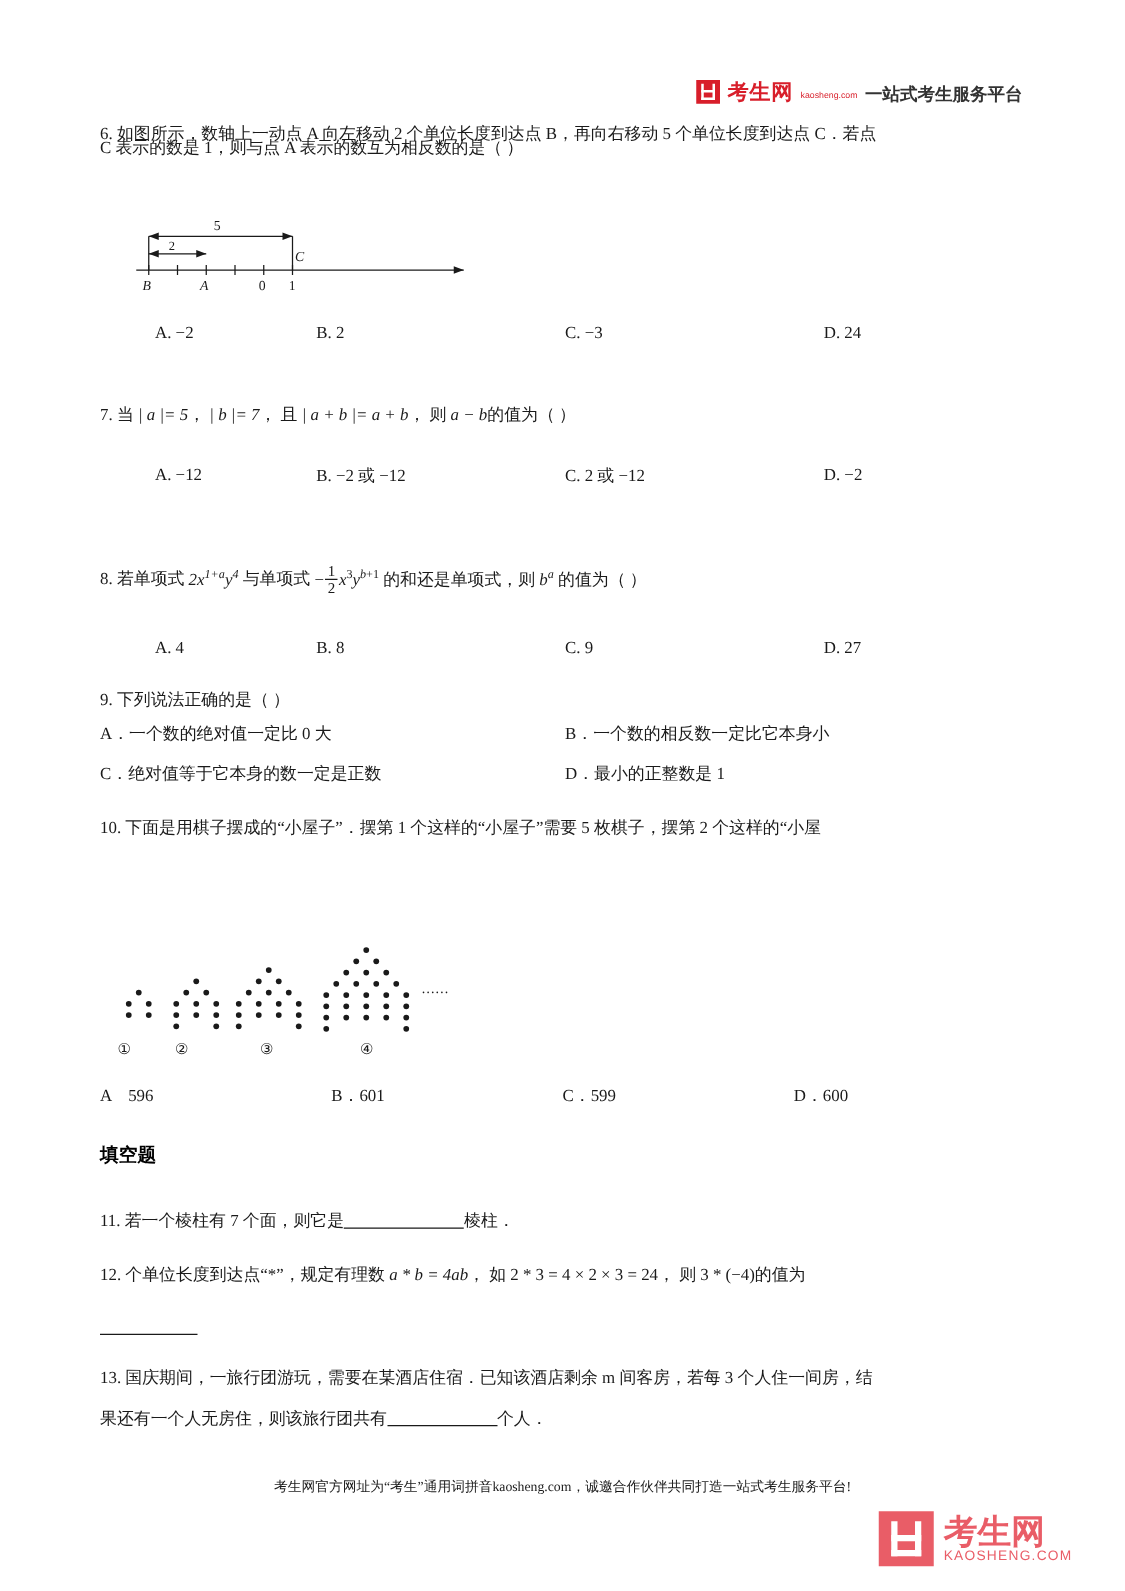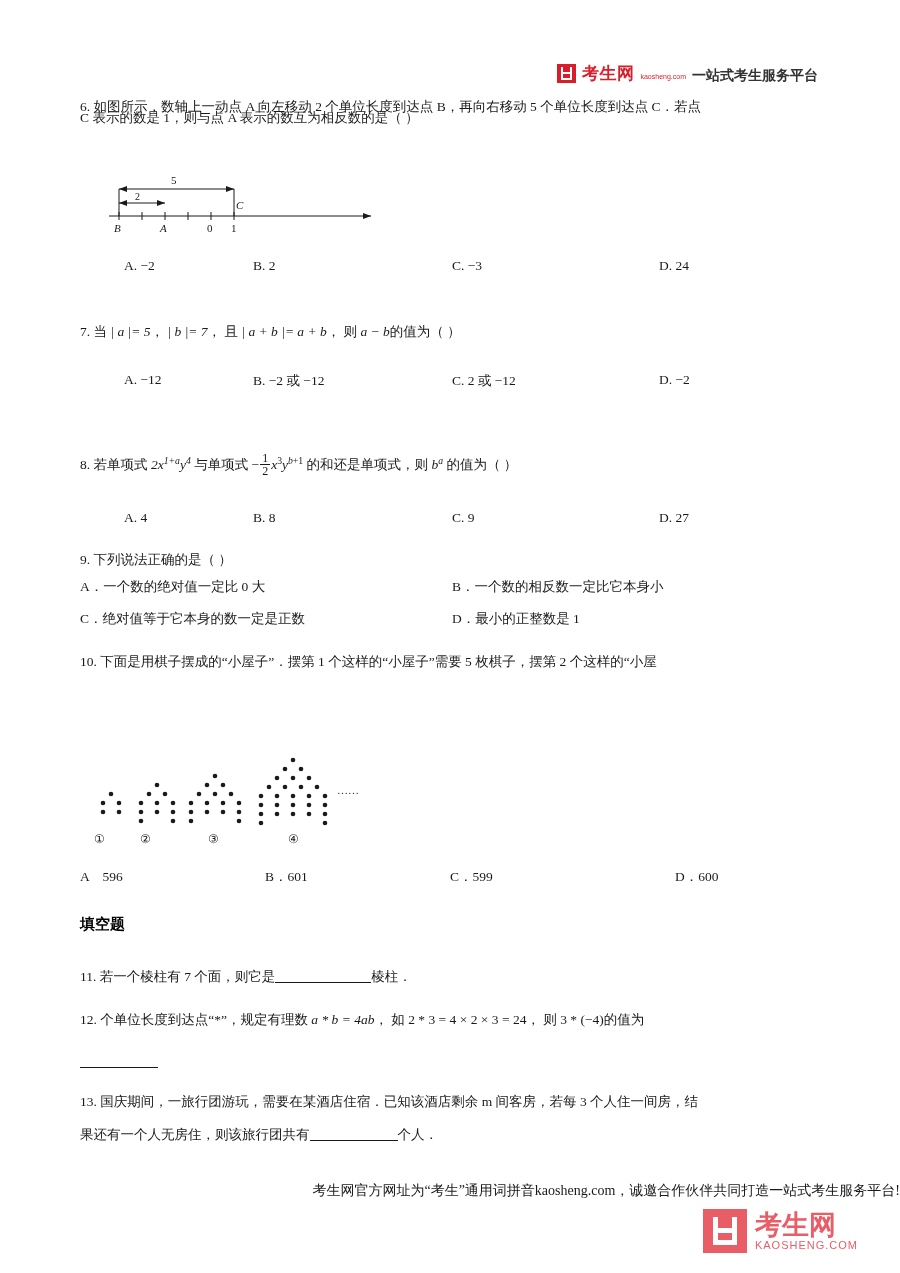--- a/index.html
+++ b/index.html
@@ -162,22 +162,22 @@
     height: 14px;
     vertical-align: -2px;
   }
 
   
   .footer-text {
     position: absolute;
     left: 0;
     width: 900px;
     top: 1182px;
-    text-align: right;
-    font-size: 14px;
+    text-align: center;
+    font-size: 11px;
     color: #1a1a1a;
   }
   .footer-logo {
     position: absolute;
     right: 42px;
     bottom: 20px;
     display: flex;
     align-items: center;
     gap: 8px;
     opacity: 0.92;
@@ -400,21 +400,21 @@
 
   <div class="fig-caption" style="left:94px; top:832px;">①</div>
   <div class="fig-caption" style="left:140px; top:832px;">②</div>
   <div class="fig-caption" style="left:208px; top:832px;">③</div>
   <div class="fig-caption" style="left:288px; top:832px;">④</div>
 
   <div class="opts" style="top:868px;">
     <span class="o" style="left:0px;">A　596</span>
     <span class="o" style="left:185px;">B．601</span>
     <span class="o" style="left:370px;">C．599</span>
-    <span class="o" style="left:555px;margin-left:40px;">D．600</span>
+    <span class="o" style="left:555px;">D．600</span>
   </div>
 
   <div class="section-title" style="top:915px;">填空题</div>
 
   <div class="q" style="top:963px;">
     <span>11.</span>
     <span>若一个棱柱有 7 个面，则它是</span><span class="blank-line" style="width:96px;"></span><span>棱柱．</span>
   </div>
 
   <div class="q" style="top:1006px;">

